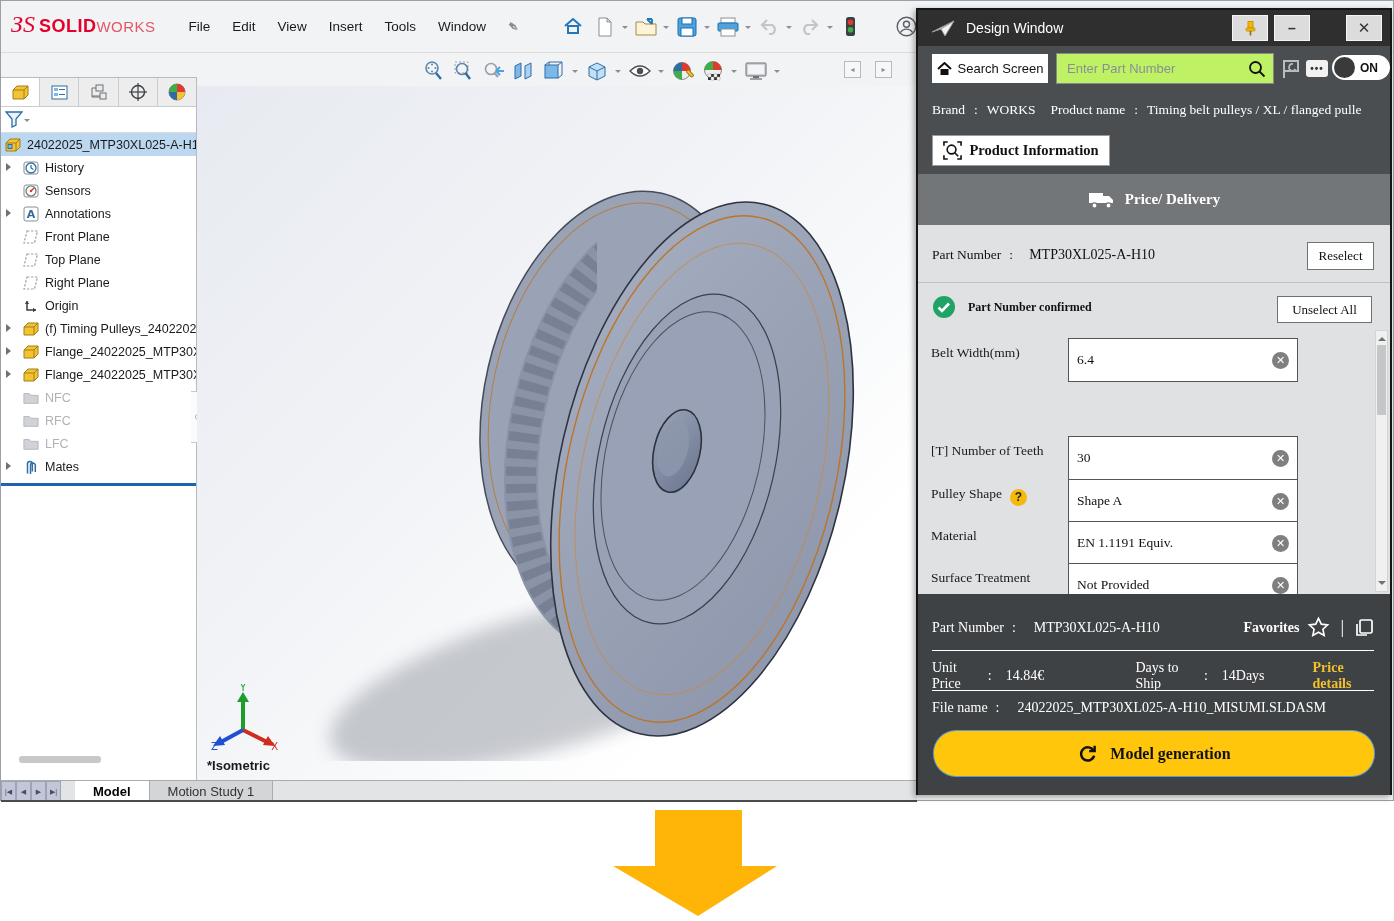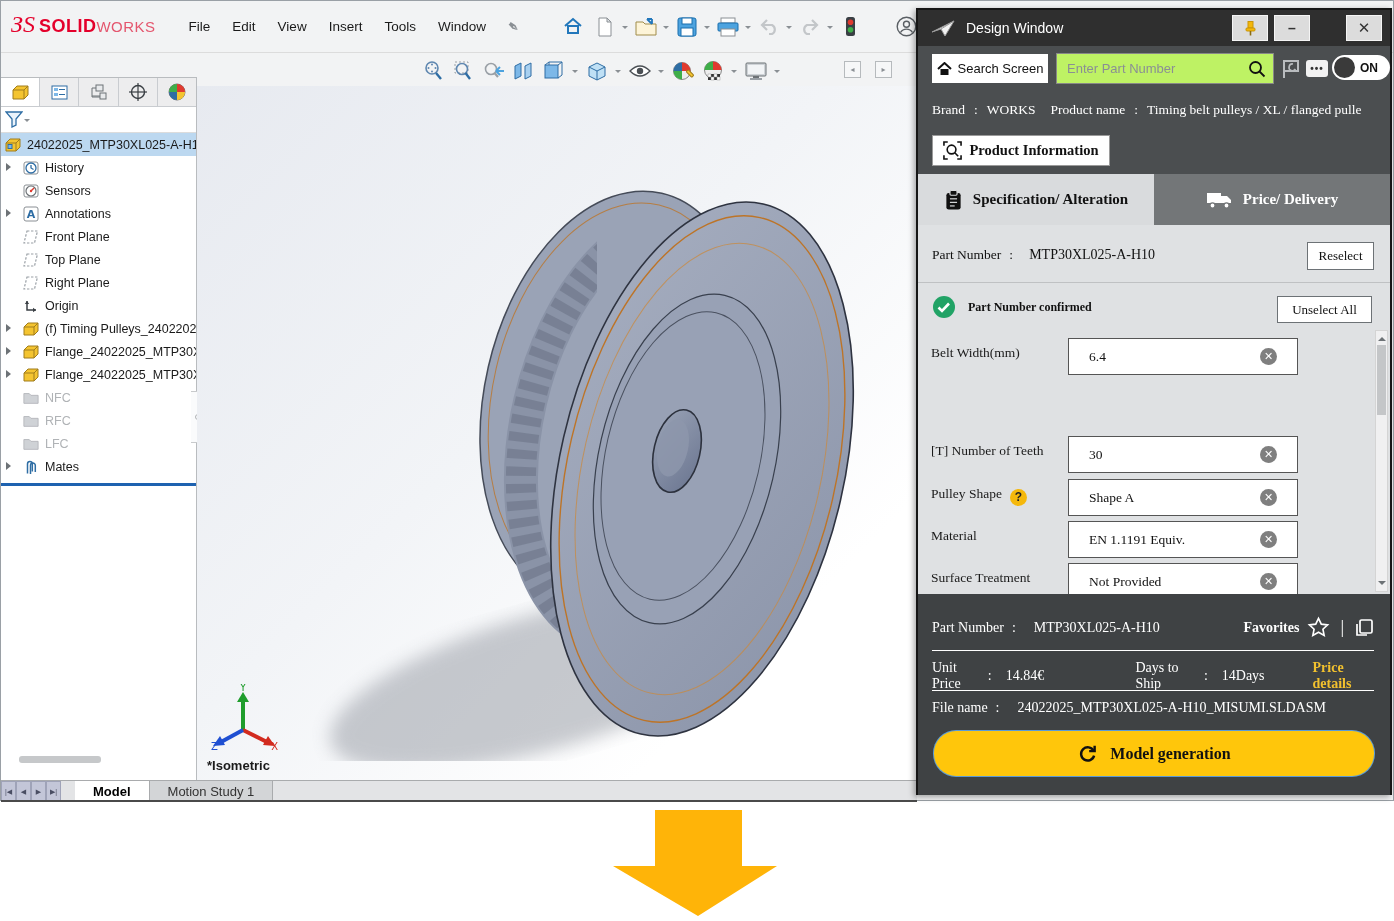--- a/index.html
+++ b/index.html
@@ -72,21 +72,21 @@
   #dwin-tabs { position:absolute; left:0; top:164px; width:100%; height:51px; display:flex; }
   .dtab { flex:1; display:flex; align-items:center; justify-content:center; gap:10px; font-weight:bold; font-size:15px; }
   .dtab.active { background:#d9dbdd; color:#111; }
   .dtab.inactive { background:#737678; color:#fff; }
 
   #spec-panel { position:absolute; left:0; top:215px; width:100%; height:369px; background:#dfe1e3; }
   .rowline { position:absolute; left:14px; display:flex; align-items:center; gap:8px; color:#111; }
   .btn-outline { position:absolute; background:#fff; border:1px solid #6d7276; display:flex; align-items:center; justify-content:center; font-size:13px; color:#111; font-family:"Liberation Serif",serif; }
   .divider { position:absolute; left:0; width:100%; height:1px; background:#bfc1c3; }
   .fld-label { position:absolute; left:13px; width:138px; font-size:13.5px; color:#1a1a1a; line-height:1.55; }
-  .fld-box { position:absolute; left:150px; width:230px; height:37px; background:#fff; border:1px solid #555; display:flex; align-items:center; padding:0 20px; font-size:13.5px; color:#111; }
+  .fld-box { position:absolute; left:150px; width:230px; height:44px; background:#fff; border:1px solid #555; display:flex; align-items:center; padding:0 8px; font-size:13.5px; color:#111; }
   .fld-box .val { flex:1; }
   .clear-x { width:17px; height:17px; border-radius:50%; background:#7f7f7f; color:#fff; font-size:11px; display:flex; align-items:center; justify-content:center; flex:0 0 17px; }
   .help-q { display:inline-flex; width:17px; height:17px; border-radius:50%; background:#f5b80c; color:#222; font-weight:bold; font-size:12px; align-items:center; justify-content:center; margin-left:8px; vertical-align:-3px; font-family:"Liberation Sans",sans-serif; }
   #vsb { position:absolute; right:2px; top:105px; width:13px; height:262px; background:#f0f0f1; border:1px solid #d4d4d4; }
   #vsb .arr { position:absolute; left:2px; width:0; height:0; border:4px solid transparent; }
   #vsb .thumb { position:absolute; left:1px; top:14px; width:9px; height:70px; background:#c4c6c8; }
 
   #bottom-panel { position:absolute; left:0; top:584px; width:100%; height:201px; background:#3f4244; color:#fff; }
   .bp-row { position:absolute; left:14px; right:16px; display:flex; align-items:center; gap:8px; font-size:14px; }
   .bp-hr { position:absolute; left:14px; right:16px; height:1px; background:#fff; }
@@ -587,32 +587,20 @@
   <span id="prodinfo-btn" class="serif">
     <svg width="19" height="19" viewBox="0 0 20 20">
         <path d="M1 5 V1 h4 M15 1 h4 v4 M19 15 v4 h-4 M5 19 H1 v-4" fill="none" stroke="#111" stroke-width="1.7"></path>
         <circle cx="9" cy="9" r="4.6" fill="none" stroke="#111" stroke-width="1.7"></circle>
         <line x1="12.4" y1="12.4" x2="16" y2="16" stroke="#111" stroke-width="1.7"></line>
       </svg>
     <span>Product Information</span>
   </span>
 
   <div id="dwin-tabs">
-    <span class="dtab active serif">
-      <svg width="19" height="22" viewBox="0 0 16 18">
-          <rect x="2" y="3" width="12" height="14" rx="2" fill="#111"></rect>
-          <rect x="5" y="1" width="6" height="4" rx="1" fill="#111" stroke="#d9dbdd"></rect>
-          <g stroke="#d9dbdd" stroke-width="1">
-            <line x1="5" y1="8" x2="11" y2="8"></line>
-            <line x1="5" y1="11" x2="11" y2="11"></line>
-            <line x1="5" y1="14" x2="9" y2="14"></line>
-          </g>
-        </svg>
-      <span>Specification/ Alteration</span>
-    </span>
     <span class="dtab inactive serif">
       <svg width="27" height="18" viewBox="0 0 27 18">
           <rect x="1" y="2" width="14" height="10" fill="#fff"></rect>
           <path d="M15 5 h6 l4 4 v3 h-10 z" fill="#fff"></path>
           <circle cx="6.5" cy="14.5" r="2.6" fill="#fff" stroke="#737678" stroke-width="1.4"></circle>
           <circle cx="20.5" cy="14.5" r="2.6" fill="#fff" stroke="#737678" stroke-width="1.4"></circle>
         </svg>
       <span>Price/ Delivery</span>
     </span>
   </div>

